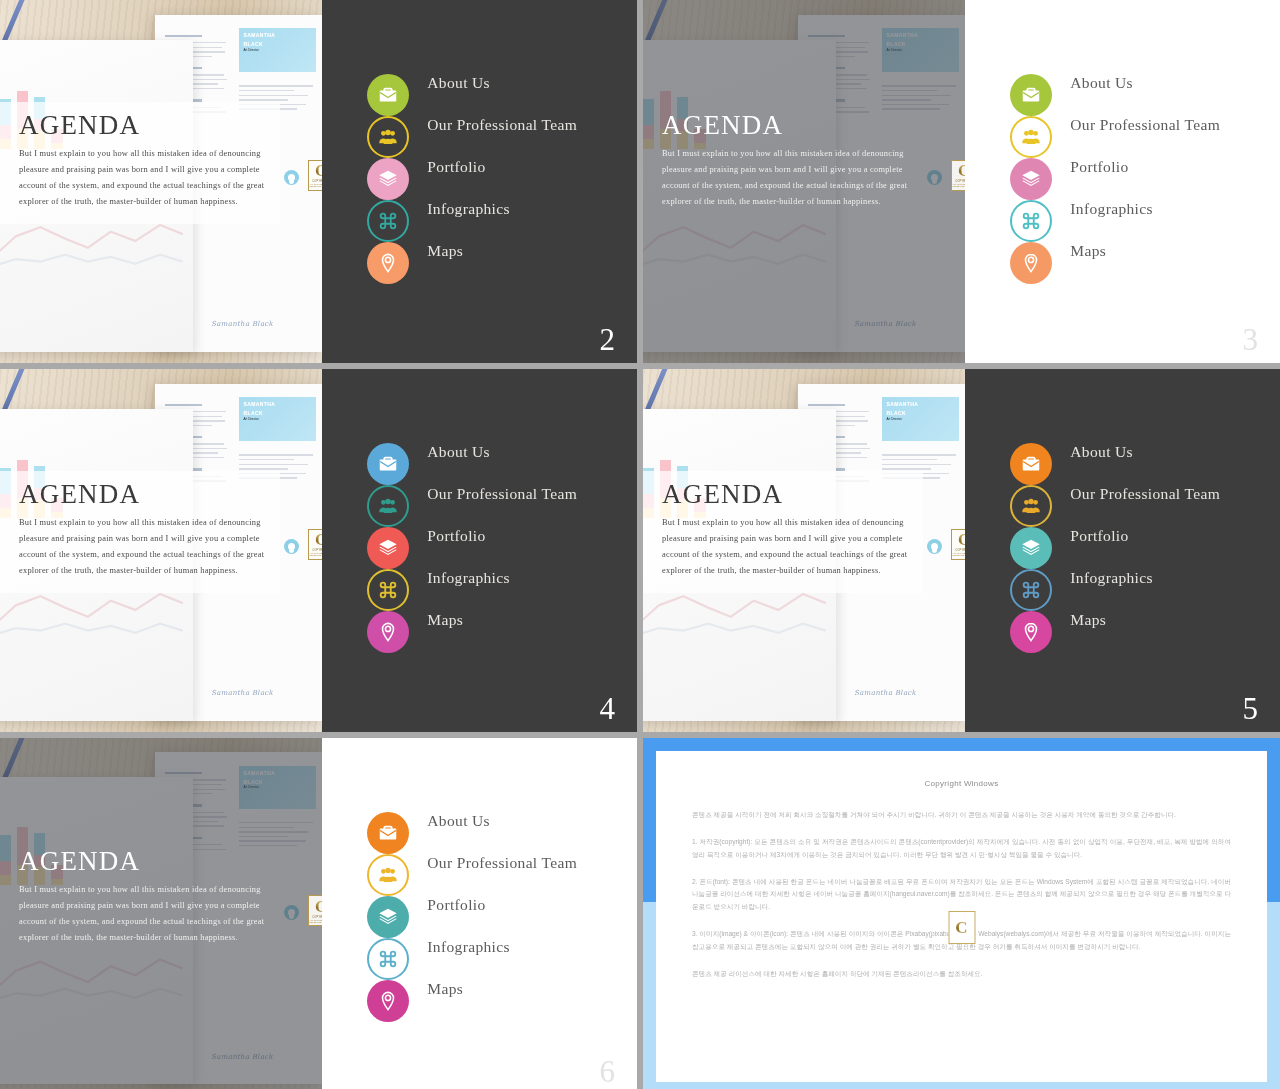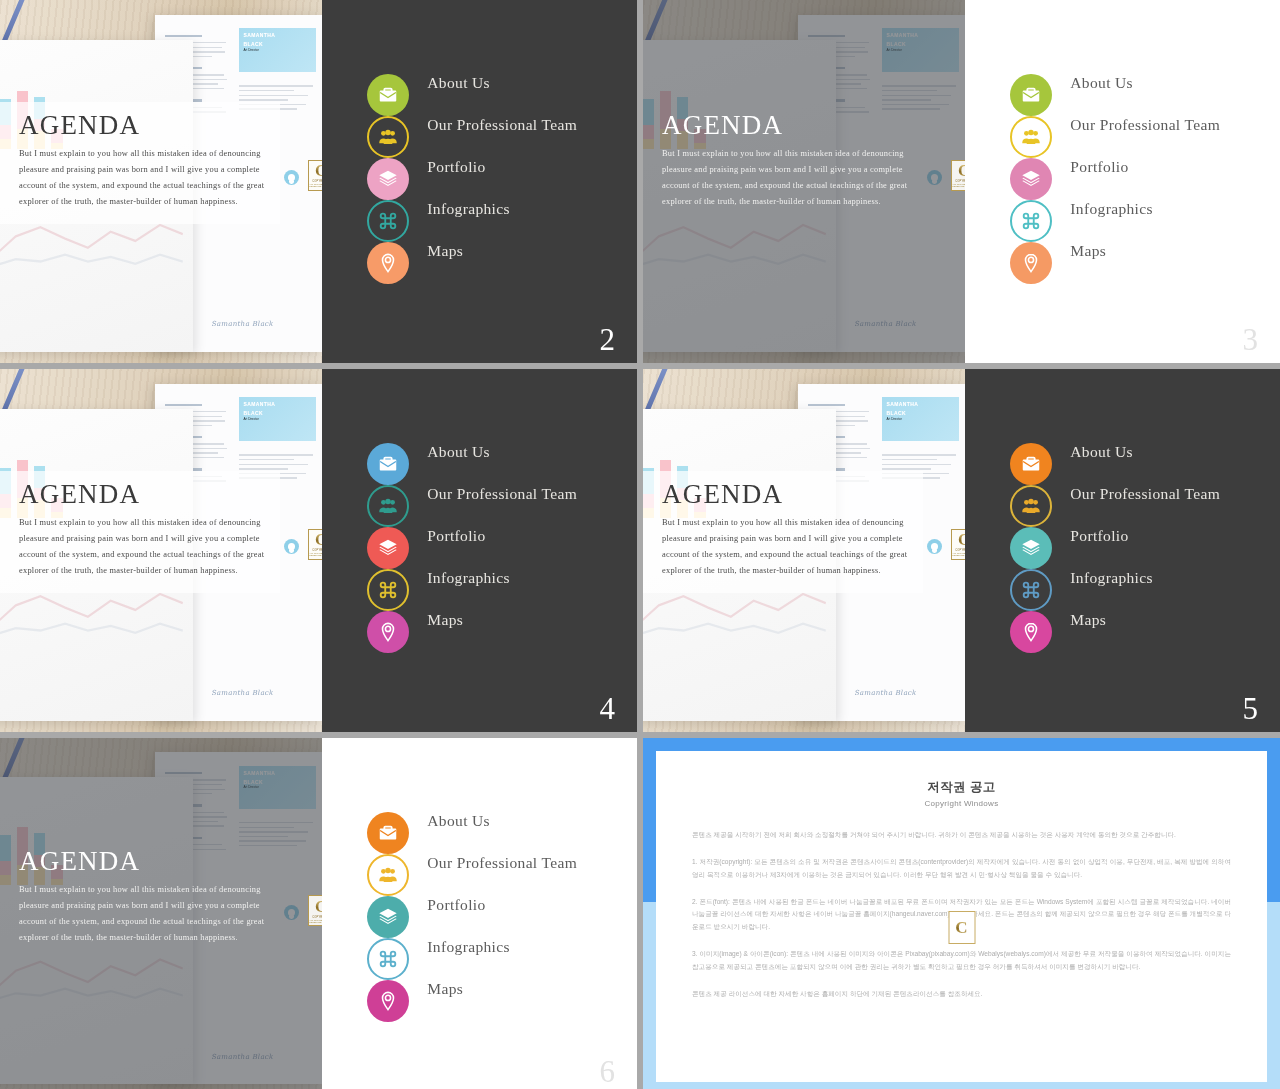--- a/index.html
+++ b/index.html
@@ -870,21 +870,20 @@
             </svg>
         </div>
         <div class="mlabel">Maps</div>
       </div>
       <div class="pagenum">6</div>
     </div>
   </div>
 
   <div class="slide copyslide">
     <div class="copyinner">
-      <div class="cp-title">저작권 공고</div>
       <div class="cp-sub">Copyright Windows</div>
       <div class="cp-p">콘텐츠 제공을 시작하기 전에 저희 회사와 소정절차를 거쳐야 되어 주시기 바랍니다. 귀하가 이 콘텐츠 제공을 시용하는 것은 사용자 계약에 동의한 것으로 간주합니다.</div>
       <div class="cp-p">1. 저작권(copyright): 모든 콘텐츠의 소유 및 저작권은 콘텐츠사이트의 콘텐츠(contentprovider)의 제작자에게 있습니다. 사전 동의 없이 상업적 이용, 무단전재, 배포, 복제 방법에 의하여 영리 목적으로 이용하거나 제3자에게 이용하는 것은 금지되어 있습니다. 이러한 무단 행위 발견 시 민·형사상 책임을 물을 수 있습니다.</div>
       <div class="cp-p">2. 폰트(font): 콘텐츠 내에 사용된 한글 폰트는 네이버 나눔글꼴로 배포된 무료 폰트이며 저작권자가 있는 모든 폰트는 Windows System에 포함된 시스템 글꼴로 제작되었습니다. 네이버 나눔글꼴 라이선스에 대한 자세한 사항은 네이버 나눔글꼴 홈페이지(hangeul.naver.com)를 참조하세요. 폰트는 콘텐츠의 함께 제공되지 않으므로 필요한 경우 해당 폰트를 개별적으로 다운로드 받으시기 바랍니다.</div>
       <div class="cp-p">3. 이미지(image) &amp; 아이콘(icon): 콘텐츠 내에 사용된 이미지와 아이콘은 Pixabay(pixabay.com)와 Webalys(webalys.com)에서 제공한 무료 저작물을 이용하여 제작되었습니다. 이미지는 참고용으로 제공되고 콘텐츠에는 포함되지 않으며 이에 관한 권리는 귀하가 별도 확인하고 필요한 경우 허가를 취득하셔서 이미지를 변경하시기 바랍니다.</div>
       <div class="cp-p">콘텐츠 제공 라이선스에 대한 자세한 사항은 홈페이지 하단에 기재된 콘텐츠라이선스를 참조하세요.</div>
       <div class="cp-badge">
         <div class="cc">C</div>
       </div>
     </div>

